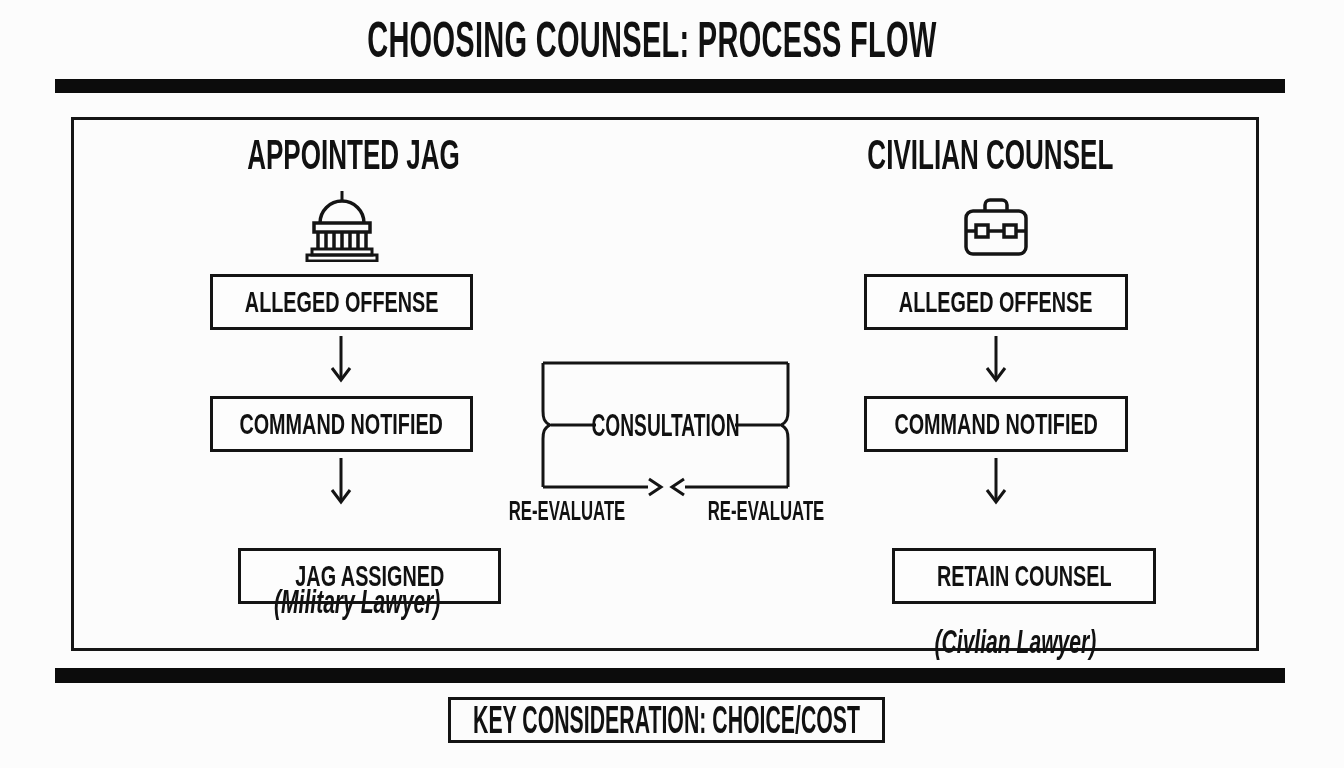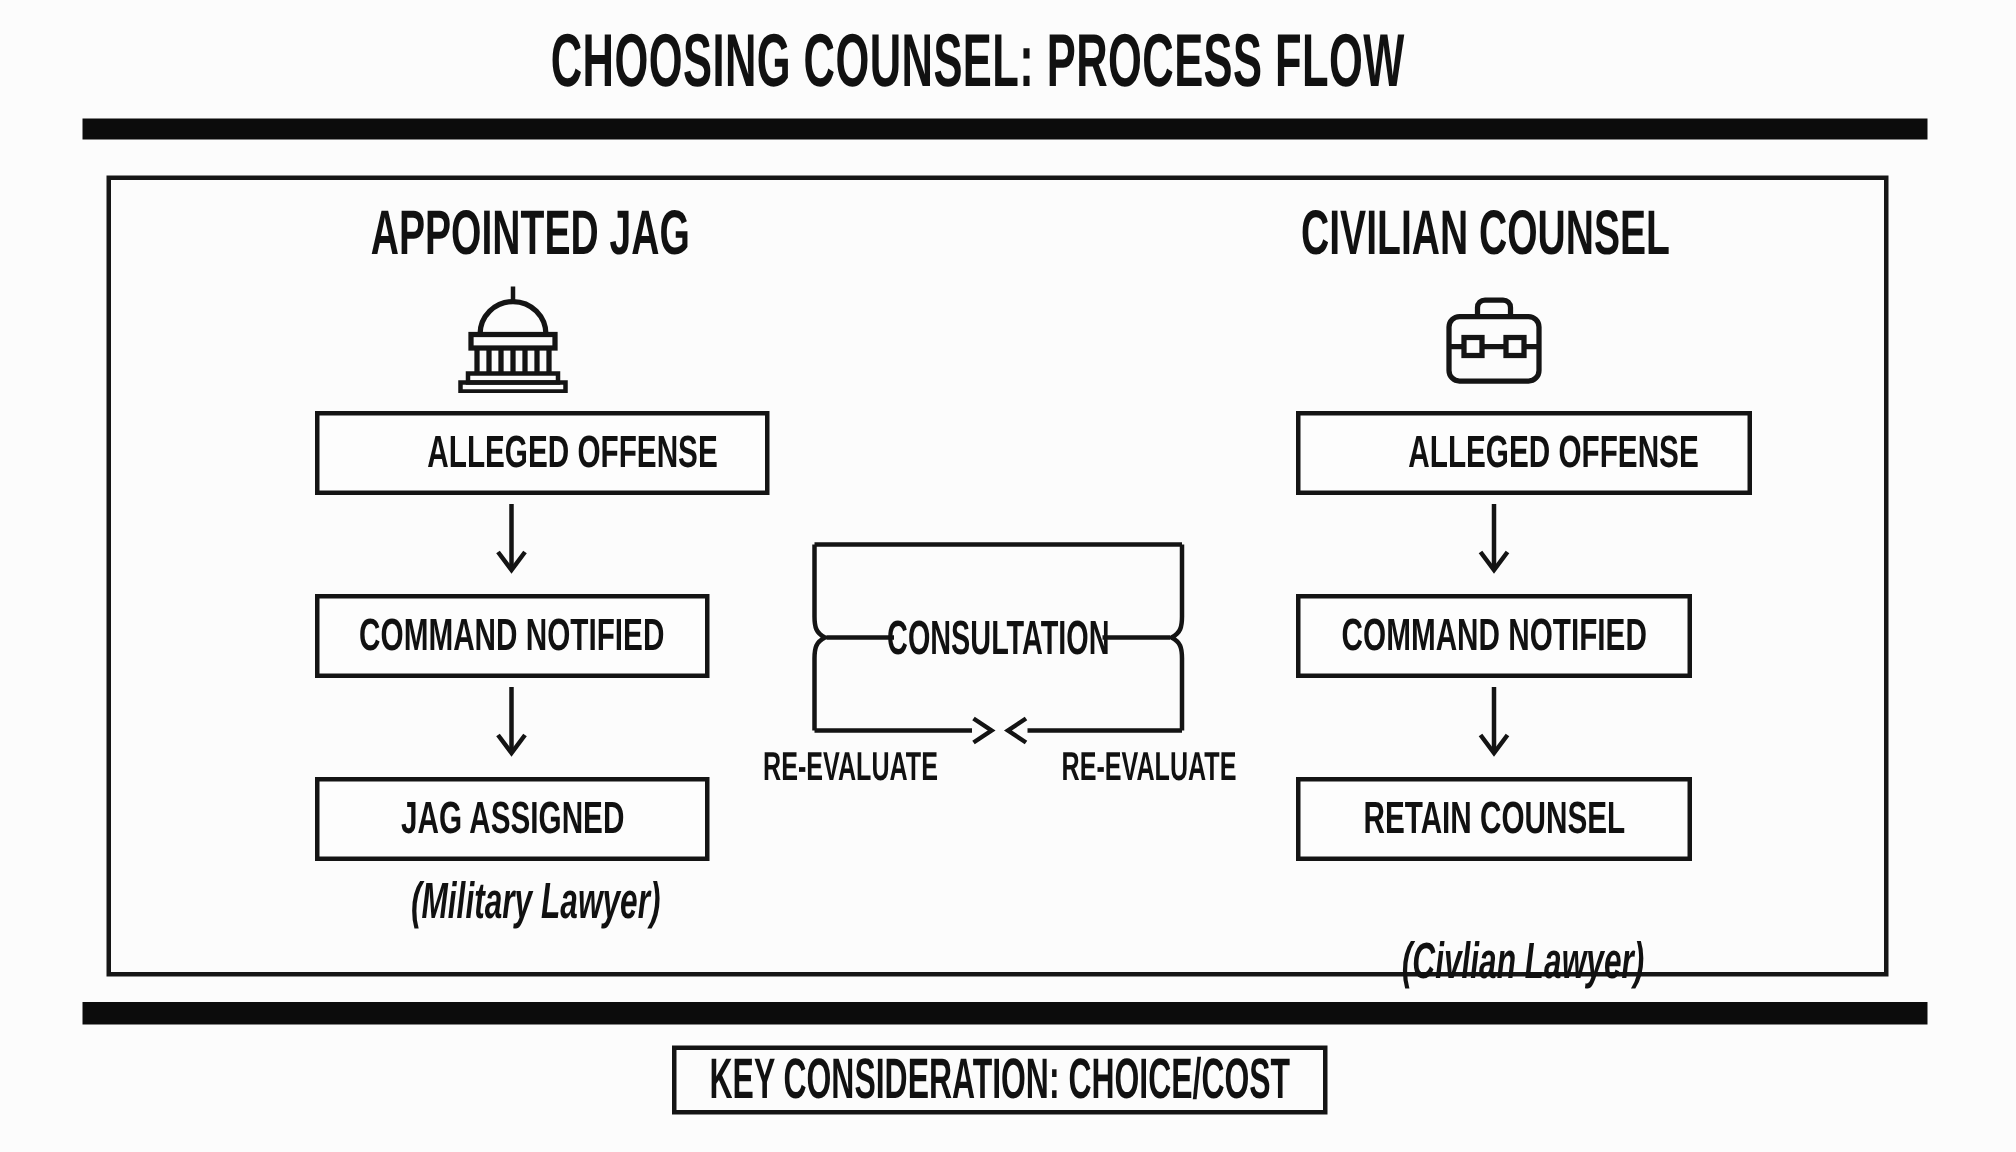--- a/index.html
+++ b/index.html
@@ -28,21 +28,21 @@
   .icon-slot{display:block;}
   .icon-building{left:300px;top:190px;}
   .icon-briefcase{left:962px;top:196px;}
 
   .step{height:50px;border:3px solid #141414;background:#fdfdfd;
         display:flex;align-items:center;justify-content:center;
         font-size:30px;}
   .step .cx{--sx:.66;}
   .col-l{left:210px;width:257px;}
   .col-r{left:864px;width:258px;}
-  .row1{top:274px;padding-left:40px;} .row2{top:396px;} .row3{top:518px;}
+  .row1{top:274px;} .row2{top:396px;} .row3{top:548px;margin-left:28px;}
 
   .varrow{width:28px;height:52px;}
   .va-l{left:327px;} .va-r{left:982px;}
   .gap1{top:334px;} .gap2{top:456px;}
 
   .caption{top:584px;width:300px;text-align:right;font-size:34px;line-height:34px;font-style:italic;}
   .caption.left{left:191px;}
   .caption.right{left:846px;margin-top:40px;}
 
   .consult-svg{left:500px;top:355px;}

